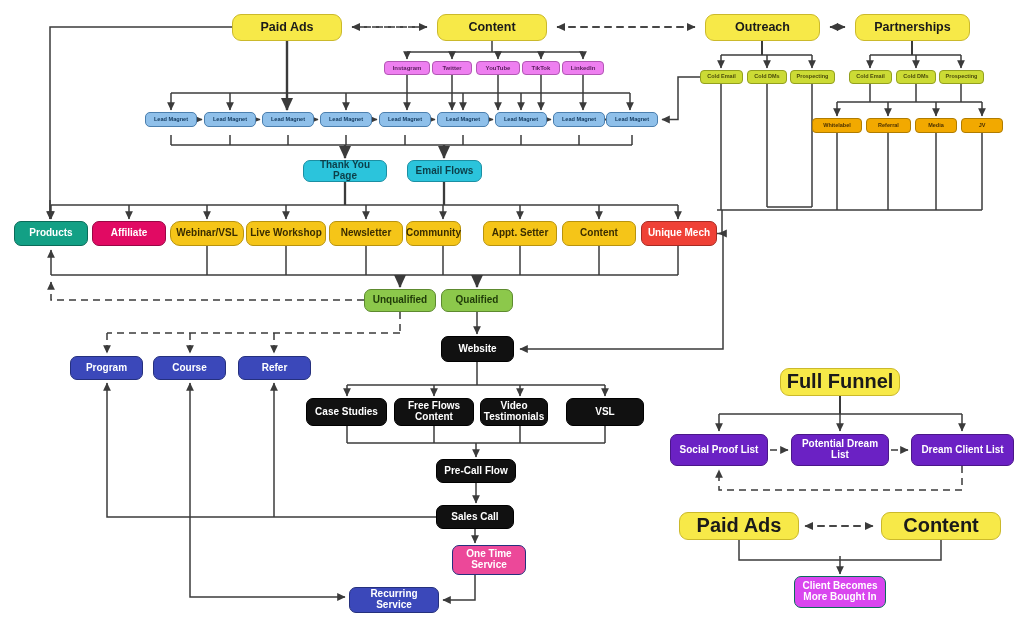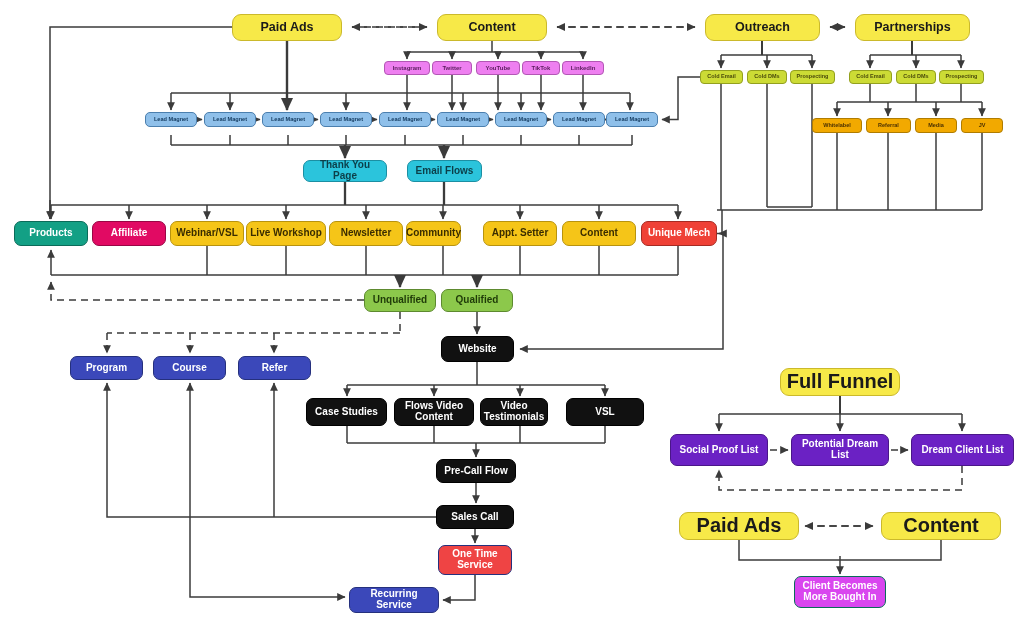--- a/index.html
+++ b/index.html
@@ -264,42 +264,42 @@
     <div class="node n-lm" style="left: 320px; top: 112px; width: 52px; height: 15px; background: rgb(143, 192, 234); border-color: rgb(75, 127, 174); color: rgb(18, 57, 94);">Lead Magnet</div>
     <div class="node n-lm" style="left: 379px; top: 112px; width: 52px; height: 15px; background: rgb(143, 192, 234); border-color: rgb(75, 127, 174); color: rgb(18, 57, 94);">Lead Magnet</div>
     <div class="node n-lm" style="left: 437px; top: 112px; width: 52px; height: 15px; background: rgb(143, 192, 234); border-color: rgb(75, 127, 174); color: rgb(18, 57, 94);">Lead Magnet</div>
     <div class="node n-lm" style="left: 495px; top: 112px; width: 52px; height: 15px; background: rgb(143, 192, 234); border-color: rgb(75, 127, 174); color: rgb(18, 57, 94);">Lead Magnet</div>
     <div class="node n-lm" style="left: 553px; top: 112px; width: 52px; height: 15px; background: rgb(143, 192, 234); border-color: rgb(75, 127, 174); color: rgb(18, 57, 94);">Lead Magnet</div>
     <div class="node n-lm" style="left: 606px; top: 112px; width: 52px; height: 15px; background: rgb(143, 192, 234); border-color: rgb(75, 127, 174); color: rgb(18, 57, 94);">Lead Magnet</div>
     <div class="node n-mid" style="left: 303px; top: 160px; width: 84px; height: 22px; background: rgb(43, 196, 220); border-color: rgb(27, 143, 163); color: rgb(12, 63, 73);">Thank You Page</div>
     <div class="node n-mid" style="left: 407px; top: 160px; width: 75px; height: 22px; background: rgb(43, 196, 220); border-color: rgb(27, 143, 163); color: rgb(12, 63, 73);">Email Flows</div>
     <div class="node n-mid" style="left: 14px; top: 221px; width: 74px; height: 25px; background: rgb(19, 160, 133); border-color: rgb(11, 107, 89); color: rgb(255, 255, 255);">Products</div>
     <div class="node n-mid" style="left: 92px; top: 221px; width: 74px; height: 25px; background: rgb(225, 10, 99); border-color: rgb(153, 6, 69); color: rgb(255, 255, 255);">Affiliate</div>
-    <div class="node n-mid" style="left: 170px; top: 221px; width: 74px; height: 25px; background: rgb(245, 197, 24); border-color: rgb(184, 147, 14); color: rgb(58, 45, 0);">Webinar/VSL</div>
+    <div class="node n-mid" style="left: 170px; top: 221px; width: 74px; height: 25px; background: rgb(245, 197, 24); border-color: rgb(184, 147, 14); color: rgb(58, 45, 0); border-radius: 10px;">Webinar/VSL</div>
     <div class="node n-mid" style="left: 246px; top: 221px; width: 80px; height: 25px; background: rgb(245, 197, 24); border-color: rgb(184, 147, 14); color: rgb(58, 45, 0);">Live Workshop</div>
     <div class="node n-mid" style="left: 329px; top: 221px; width: 74px; height: 25px; background: rgb(245, 197, 24); border-color: rgb(184, 147, 14); color: rgb(58, 45, 0);">Newsletter</div>
     <div class="node n-mid" style="left: 406px; top: 221px; width: 55px; height: 25px; background: rgb(245, 197, 24); border-color: rgb(184, 147, 14); color: rgb(58, 45, 0);">Community</div>
     <div class="node n-mid" style="left: 483px; top: 221px; width: 74px; height: 25px; background: rgb(245, 197, 24); border-color: rgb(184, 147, 14); color: rgb(58, 45, 0);">Appt. Setter</div>
     <div class="node n-mid" style="left: 562px; top: 221px; width: 74px; height: 25px; background: rgb(245, 197, 24); border-color: rgb(184, 147, 14); color: rgb(58, 45, 0);">Content</div>
     <div class="node n-mid" style="left: 641px; top: 221px; width: 76px; height: 25px; background: rgb(239, 65, 54); border-color: rgb(166, 43, 35); color: rgb(255, 255, 255);">Unique Mech</div>
     <div class="node n-mid" style="left: 364px; top: 289px; width: 72px; height: 23px; background: rgb(140, 200, 75); border-color: rgb(93, 138, 47); color: rgb(31, 59, 8);">Unqualified</div>
     <div class="node n-mid" style="left: 441px; top: 289px; width: 72px; height: 23px; background: rgb(140, 200, 75); border-color: rgb(93, 138, 47); color: rgb(31, 59, 8);">Qualified</div>
     <div class="node n-mid" style="left: 70px; top: 356px; width: 73px; height: 24px; background: rgb(59, 72, 186); border-color: rgb(37, 48, 125); color: rgb(255, 255, 255);">Program</div>
     <div class="node n-mid" style="left: 153px; top: 356px; width: 73px; height: 24px; background: rgb(59, 72, 186); border-color: rgb(37, 48, 125); color: rgb(255, 255, 255);">Course</div>
     <div class="node n-mid" style="left: 238px; top: 356px; width: 73px; height: 24px; background: rgb(59, 72, 186); border-color: rgb(37, 48, 125); color: rgb(255, 255, 255);">Refer</div>
     <div class="node n-mid" style="left: 441px; top: 336px; width: 73px; height: 26px; background: rgb(17, 17, 17); border-color: rgb(0, 0, 0); color: rgb(255, 255, 255);">Website</div>
     <div class="node n-mid" style="left: 306px; top: 398px; width: 81px; height: 28px; background: rgb(17, 17, 17); border-color: rgb(0, 0, 0); color: rgb(255, 255, 255);">Case Studies</div>
-    <div class="node n-mid" style="left: 394px; top: 398px; width: 80px; height: 28px; background: rgb(17, 17, 17); border-color: rgb(0, 0, 0); color: rgb(255, 255, 255);">Flows Video
+    <div class="node n-mid" style="left: 394px; top: 398px; width: 80px; height: 28px; background: rgb(17, 17, 17); border-color: rgb(0, 0, 0); color: rgb(255, 255, 255);">Free Flows
 Content</div>
     <div class="node n-mid" style="left: 480px; top: 398px; width: 68px; height: 28px; background: rgb(17, 17, 17); border-color: rgb(0, 0, 0); color: rgb(255, 255, 255);">Video
 Testimonials</div>
     <div class="node n-mid" style="left: 566px; top: 398px; width: 78px; height: 28px; background: rgb(17, 17, 17); border-color: rgb(0, 0, 0); color: rgb(255, 255, 255);">VSL</div>
     <div class="node n-mid" style="left: 436px; top: 459px; width: 80px; height: 24px; background: rgb(17, 17, 17); border-color: rgb(0, 0, 0); color: rgb(255, 255, 255);">Pre-Call Flow</div>
     <div class="node n-mid" style="left: 436px; top: 505px; width: 78px; height: 24px; background: rgb(17, 17, 17); border-color: rgb(0, 0, 0); color: rgb(255, 255, 255);">Sales Call</div>
-    <div class="node n-mid" style="left: 438px; top: 545px; width: 74px; height: 30px; background: #ef4444; border-color: rgb(37, 48, 125); color: rgb(255, 255, 255);">One Time
+    <div class="node n-mid" style="left: 452px; top: 545px; width: 74px; height: 30px; background: #ec4899; border-color: rgb(37, 48, 125); color: rgb(255, 255, 255);">One Time
 Service</div>
     <div class="node n-mid" style="left: 349px; top: 587px; width: 90px; height: 26px; background: rgb(59, 72, 186); border-color: rgb(37, 48, 125); color: rgb(255, 255, 255);">Recurring Service</div>
     <div class="node n-hdr" style="left: 780px; top: 368px; width: 120px; height: 28px; background: rgb(247, 233, 72); border-color: rgb(203, 185, 43); color: rgb(26, 26, 26);">Full Funnel</div>
     <div class="node n-mid" style="left: 670px; top: 434px; width: 98px; height: 32px; background: rgb(107, 33, 196); border-color: rgb(74, 22, 137); color: rgb(255, 255, 255);">Social Proof List</div>
     <div class="node n-mid" style="left: 791px; top: 434px; width: 98px; height: 32px; background: rgb(107, 33, 196); border-color: rgb(74, 22, 137); color: rgb(255, 255, 255);">Potential Dream
 List</div>
     <div class="node n-mid" style="left: 911px; top: 434px; width: 103px; height: 32px; background: rgb(107, 33, 196); border-color: rgb(74, 22, 137); color: rgb(255, 255, 255);">Dream Client List</div>
     <div class="node n-hdr" style="left: 679px; top: 512px; width: 120px; height: 28px; background: rgb(247, 233, 72); border-color: rgb(203, 185, 43); color: rgb(26, 26, 26);">Paid Ads</div>
     <div class="node n-hdr" style="left: 881px; top: 512px; width: 120px; height: 28px; background: rgb(247, 233, 72); border-color: rgb(203, 185, 43); color: rgb(26, 26, 26);">Content</div>
     <div class="node n-mid" style="left: 794px; top: 576px; width: 92px; height: 32px; background: #d946ef; border-color: rgb(11, 107, 89); color: rgb(255, 255, 255);">Client Becomes

